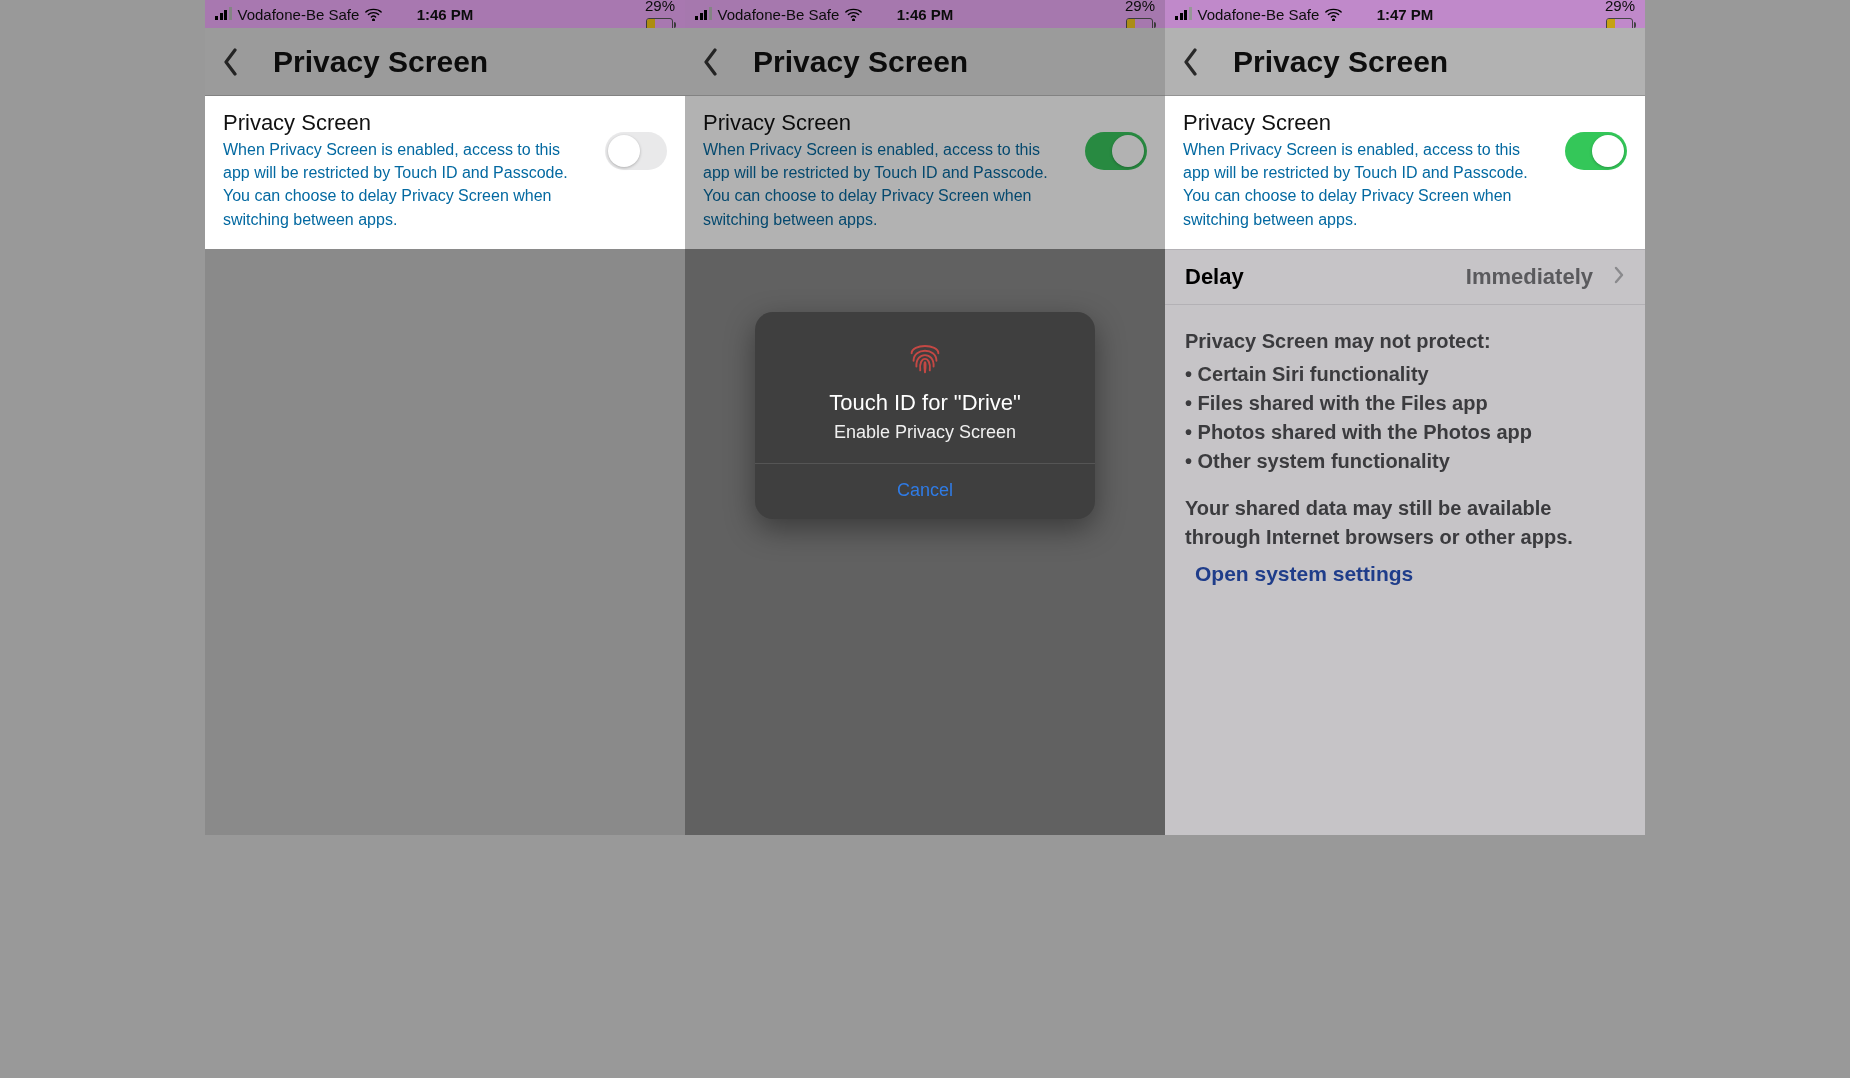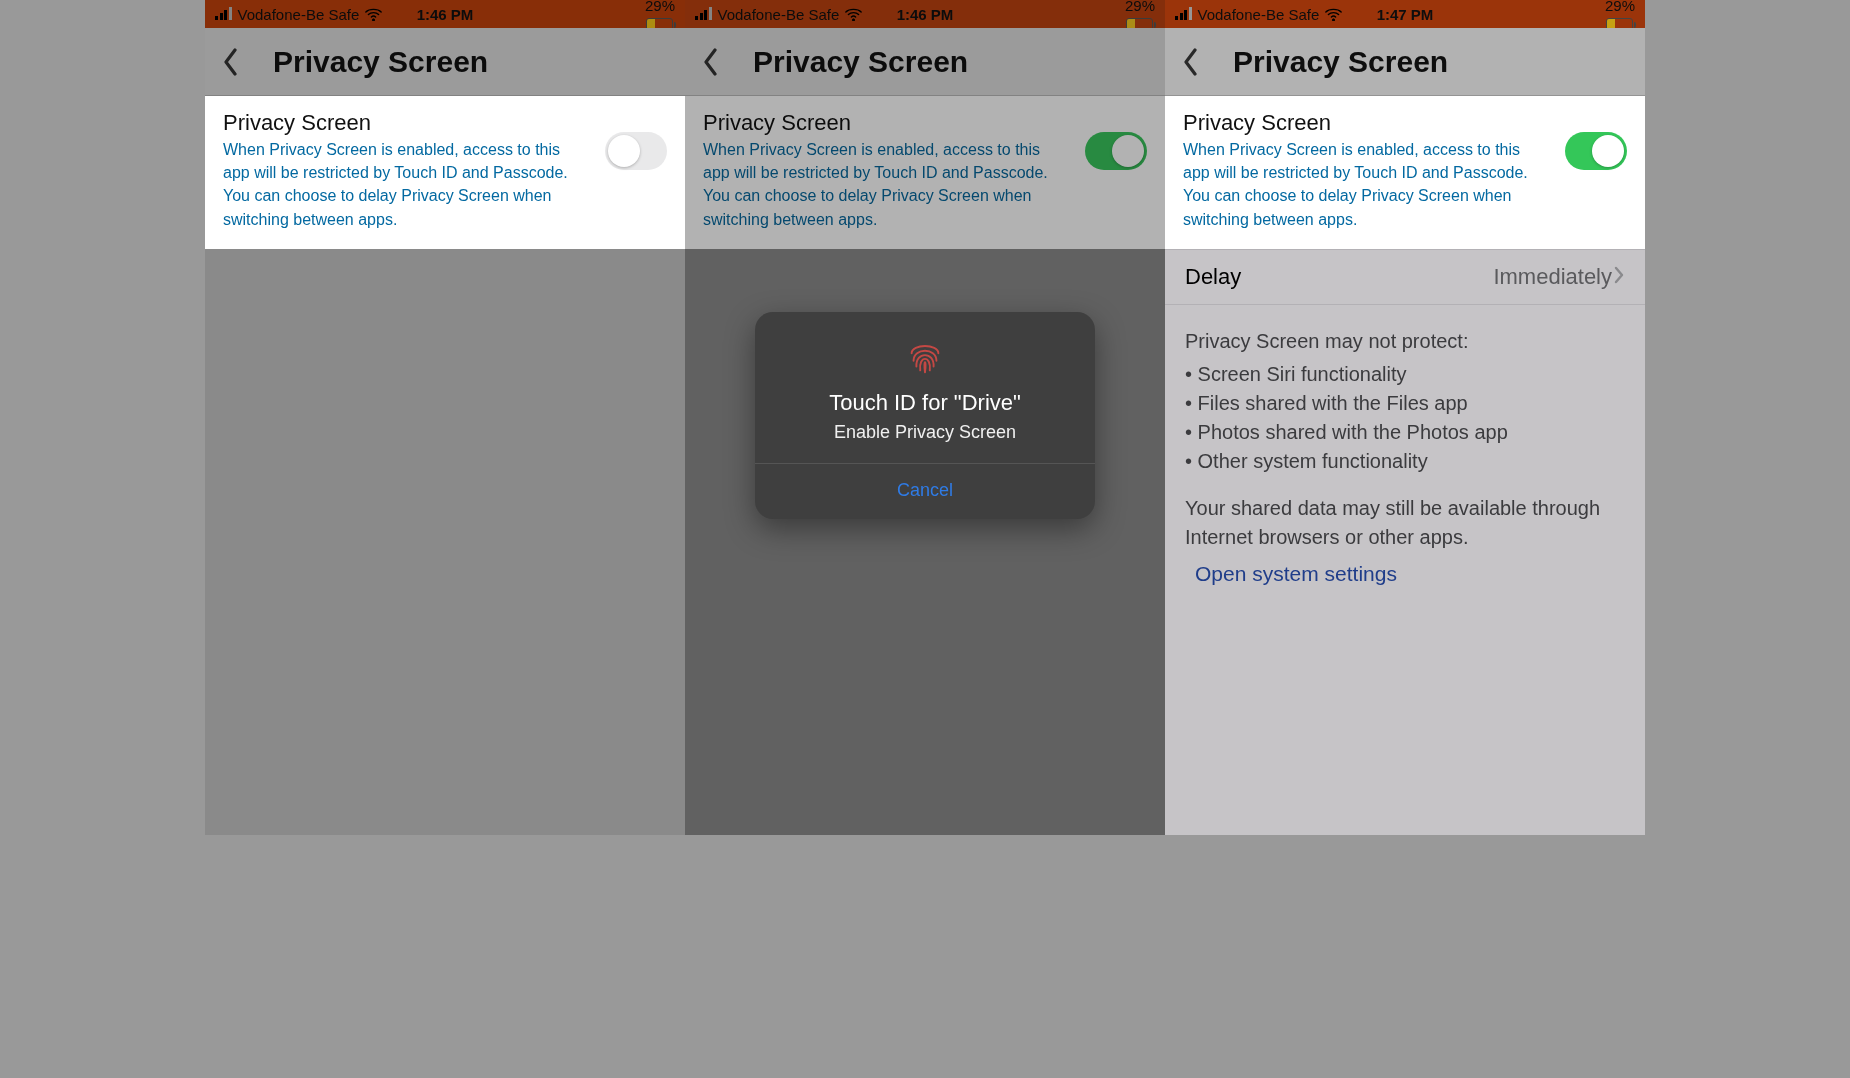--- a/index.html
+++ b/index.html
@@ -24,21 +24,21 @@
     position: relative;
     flex: 1;
     height: 100%;
     display: flex;
     flex-direction: column;
     background: #8a8a8a;
   }
   
   .status-bar {
     height: 28px;
-    background: #c2410c;
+    background: #f0abfc;
     display: flex;
     align-items: center;
     padding: 0 10px;
     font-size: 15px;
     font-weight: 500;
     color: #111;
     position: relative;
     gap: 9px;
   }
   .sb-left { display:flex; align-items:center; gap:6px; }
@@ -122,36 +122,36 @@
   .phone.s2 .nav-bar,
   .phone.s2 .card,
   .phone.s2 .below-card{
     filter:brightness(0.70) saturate(0.95);
   }
 
   
   .phone.s3 .below-container{
     background:#c6c4c7;
     flex:1;
-    display:flex; flex-direction:column;
+    display:flex; flex-direction:column;font-weight:bold;
   }
   .phone.s3 .status-bar,
   .phone.s3 .nav-bar{
     filter:brightness(0.80);
   }
   .phone.s3 .delay-row{
     border-top:0.5px solid #b3b1b5;
     border-bottom:0.5px solid #b3b1b5;
     padding: 14px 20px;
     display:flex; align-items:center;
     font-size:22px;
     background:#c6c4c7;
   }
   .phone.s3 .delay-row .label{ color:#000; }
-  .phone.s3 .delay-row .value{ margin-left:auto; color:#5a5a5d; display:flex; align-items:center; gap:1px;}
+  .phone.s3 .delay-row .value{ margin-left:auto; color:#5a5a5d; display:flex; align-items:center; gap:20px;}
   .phone.s3 .info-block{ color:#3b3b3e; }
   .phone.s3 .link{ color:#1f3d8a;margin-left:10px; }
 
   
   .modal{
     position:absolute;
     left:50%; top:312px;
     transform:translateX(-50%);
     width:340px;
     background:#3f3f3f;
@@ -336,21 +336,21 @@
             <svg viewBox="0 0 12 18">
                 <path d="M3 2 L9 9 L3 16" stroke="#8a8a8d" stroke-width="2.4" fill="none" stroke-linecap="round" stroke-linejoin="round"></path>
               </svg>
           </span>
         </span>
       </div>
 
       <div class="info-block">
         <div>Privacy Screen may not protect:</div>
         <ul>
-          <li>Screen Siri functionality</li>
+          <li>Certain Siri functionality</li>
           <li>Files shared with the Files app</li>
           <li>Photos shared with the Photos app</li>
           <li>Other system functionality</li>
         </ul>
         <div>Your shared data may still be available through Internet browsers or other apps.</div>
       </div>
 
       <div class="link">Open system settings</div>
     </div>
   </div>

